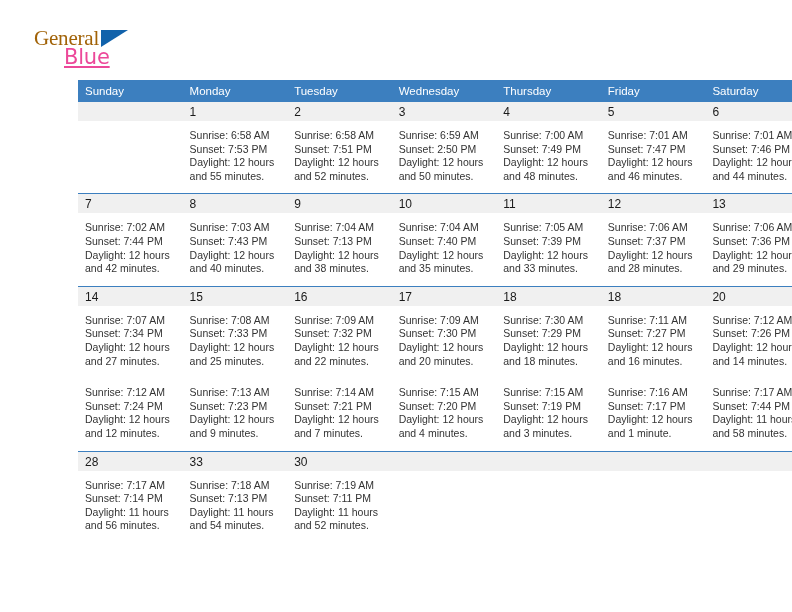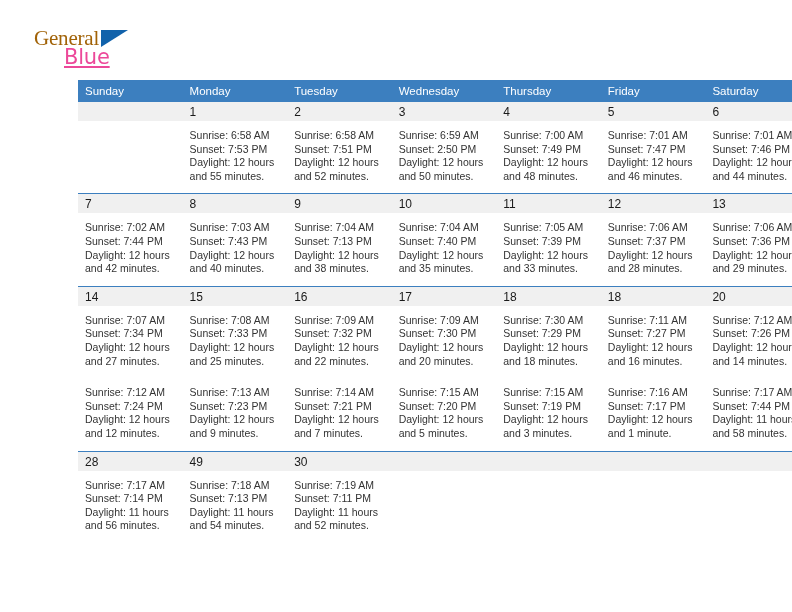--- a/index.html
+++ b/index.html
@@ -349,21 +349,21 @@
         <td>
           <div>Sunrise: 7:14 AM</div>
           <div>Sunset: 7:21 PM</div>
           <div>Daylight: 12 hours</div>
           <div>and 7 minutes.</div>
         </td>
         <td>
           <div>Sunrise: 7:15 AM</div>
           <div>Sunset: 7:20 PM</div>
           <div>Daylight: 12 hours</div>
-          <div>and 5 minutes.</div>
+          <div>and 4 minutes.</div>
         </td>
         <td>
           <div>Sunrise: 7:15 AM</div>
           <div>Sunset: 7:19 PM</div>
           <div>Daylight: 12 hours</div>
           <div>and 3 minutes.</div>
         </td>
         <td>
           <div>Sunrise: 7:16 AM</div>
           <div>Sunset: 7:17 PM</div>
@@ -373,21 +373,21 @@
         <td>
           <div>Sunrise: 7:17 AM</div>
           <div>Sunset: 7:44 PM</div>
           <div>Daylight: 11 hours</div>
           <div>and 58 minutes.</div>
         </td>
       </tr>
 
       <tr class="daynum-row">
         <td>28</td>
-        <td>49</td>
+        <td>33</td>
         <td>30</td>
         <td></td>
         <td></td>
         <td></td>
         <td></td>
       </tr>
       <tr class="detail-row">
         <td>
           <div>Sunrise: 7:17 AM</div>
           <div>Sunset: 7:14 PM</div>

